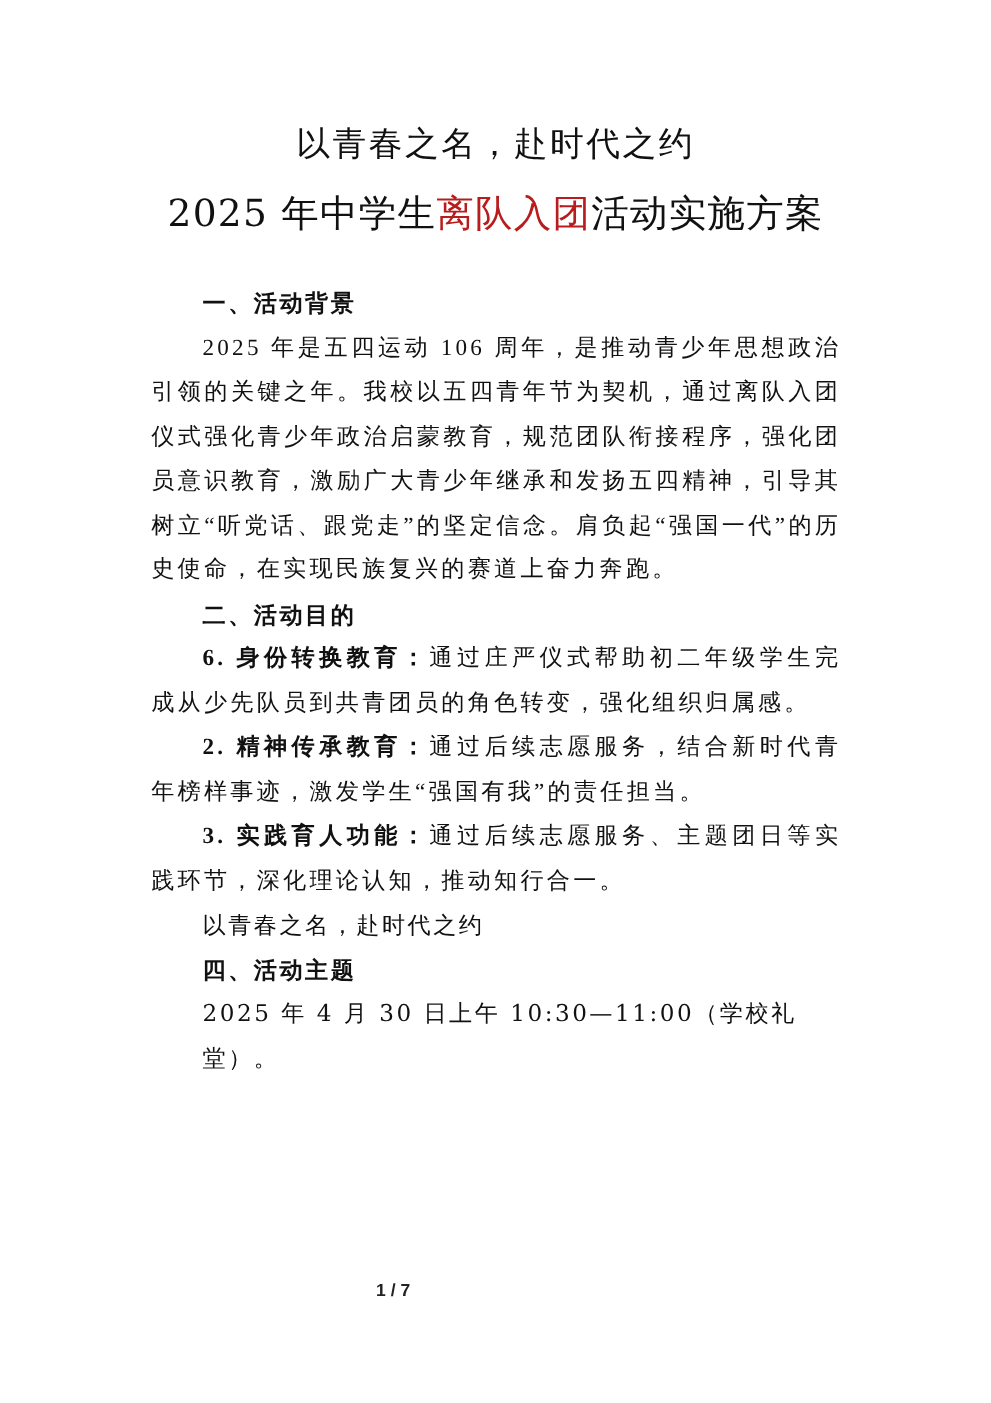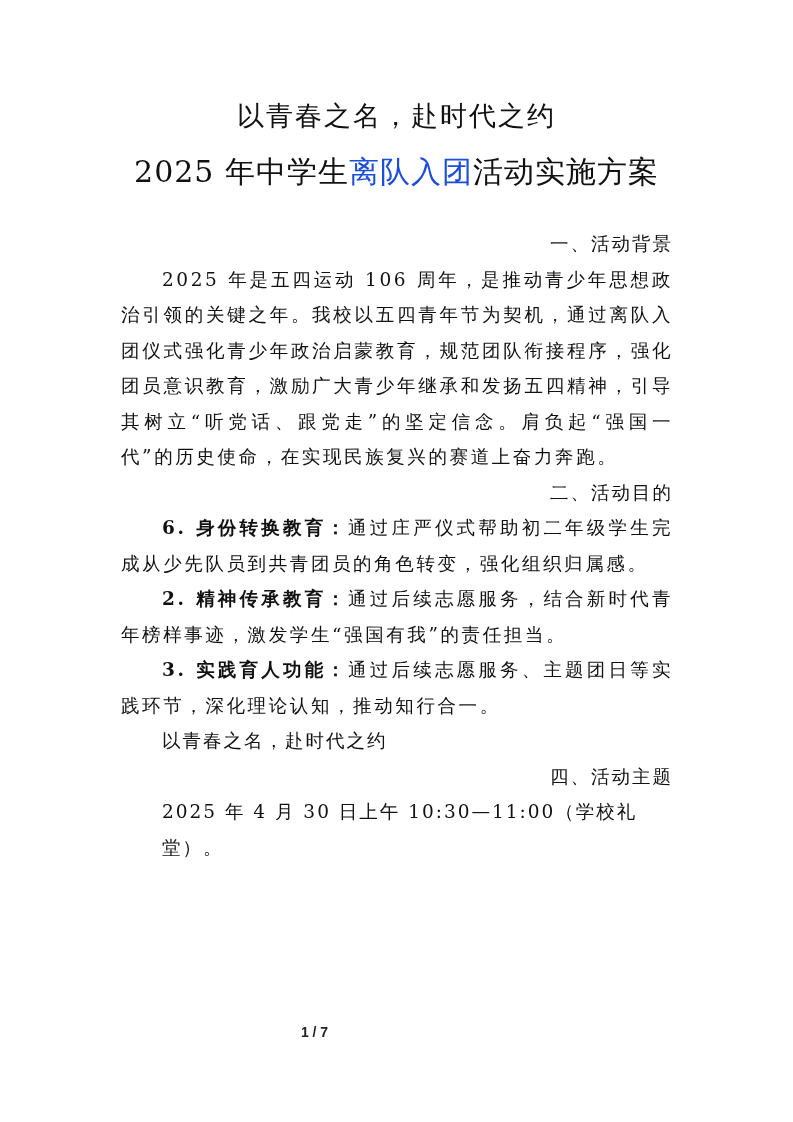--- a/index.html
+++ b/index.html
@@ -2,24 +2,24 @@
 <html><head>
 <meta charset="utf-8">
 <style>
   html, body { margin: 0; padding: 0; background: #ffffff; }
   body { width: 793px; height: 1122px; position: relative; overflow: hidden;
          font-family: "DejaVu Serif", "Liberation Serif", serif; color: #111; }
   .page { position: absolute; left: 0; top: 0; width: 793px; height: 1122px; background: #fff; }
   .title { position: absolute; left: 0; width: 793px; text-align: center; white-space: nowrap; color: #111; }
   .t1 { top: 96px; font-size: 27px; letter-spacing: 2px; line-height: 40px; }
   .t2 { top: 150px; font-size: 30px; letter-spacing: 1px; line-height: 44px; }
-  .red { color: #1d4ed8; }
+  .red { color: #b91c1c; }
   .body { position: absolute; left: 121px; top: 226px; width: 552px; font-size: 18.5px; line-height: 35.5px; }
-  .h { padding-left: 41px; font-weight: normal; letter-spacing: 2px; margin: 0; text-align: right; }
-  .p { text-indent: 41px; text-align: justify; text-justify: inter-character; letter-spacing: 2.6px; margin: 0; }
+  .h { padding-left: 41px; font-weight: bold; letter-spacing: 2px; margin: 0; }
+  .p { text-indent: 41px; text-align: justify; text-justify: inter-character; letter-spacing: 2.6px; margin: 0; font-family: Liberation Serif, serif; }
   .p b { font-weight: bold; }
   .plain { padding-left: 41px; letter-spacing: 2px; margin: 0; }
   .footer { position: absolute; top: 1024px; left: 0; width: 629px; text-align: center;
             font-family: "Liberation Sans", sans-serif; font-weight: bold; font-size: 14px; color: #222; }
 </style>
 </head>
 <body>
 
 <div class="page">
 

